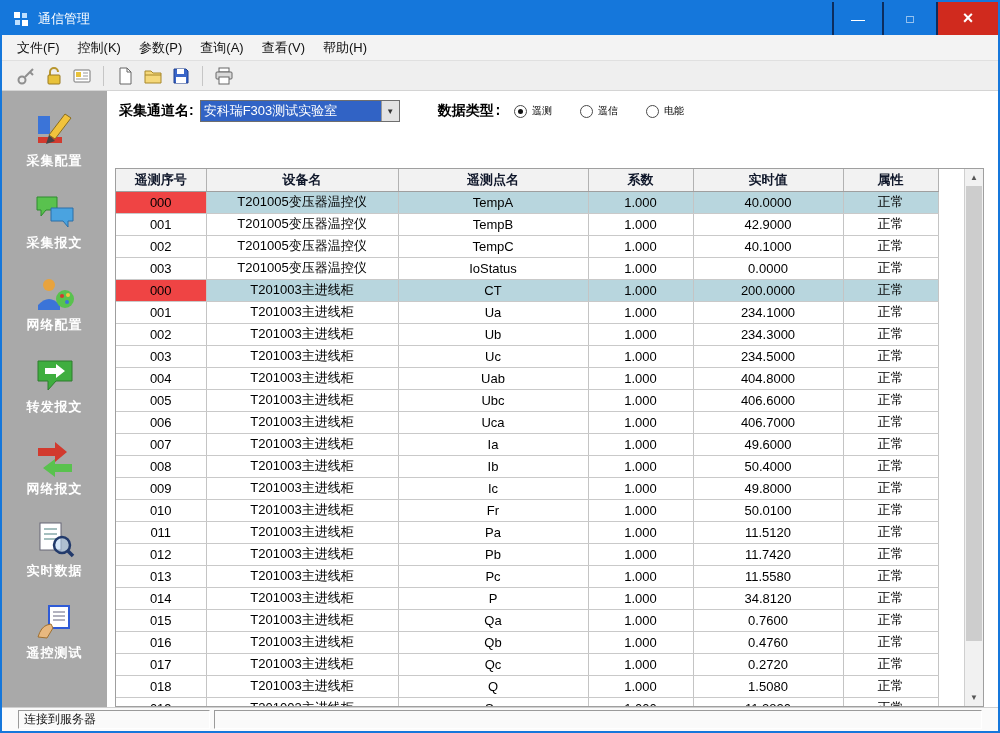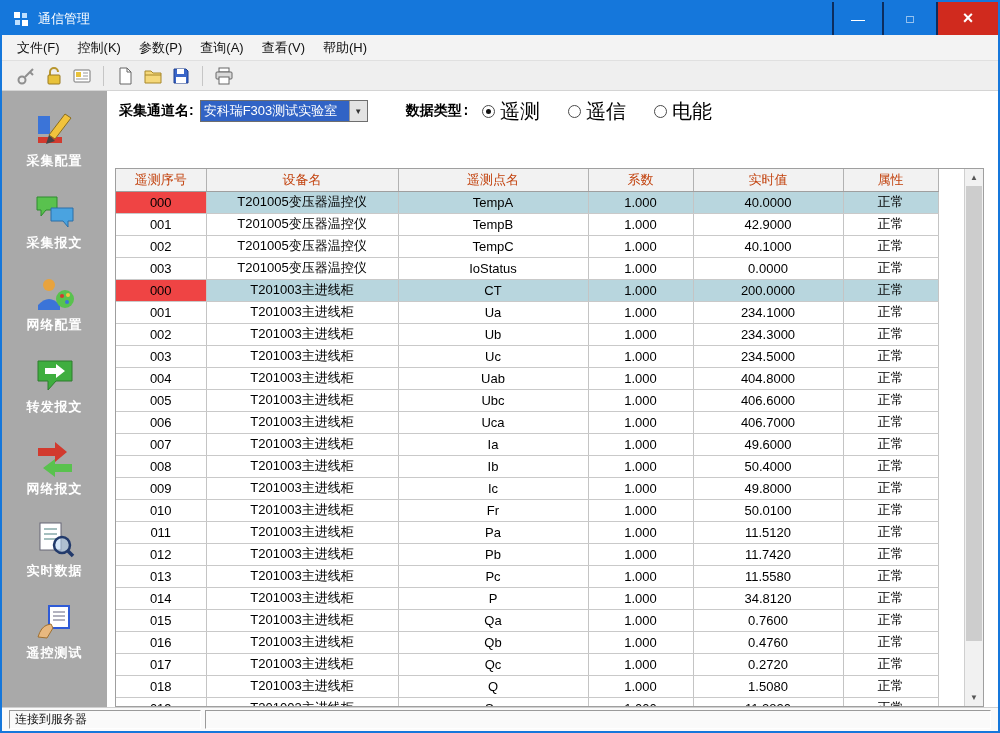--- a/index.html
+++ b/index.html
@@ -31,51 +31,51 @@
   .sidebar{width:105px;background:#a9a9a9;flex:0 0 auto;display:flex;flex-direction:column;
            align-items:center;padding-top:20px;}
   .side-item{display:flex;flex-direction:column;align-items:center;margin-bottom:23px;cursor:default;}
   .side-icon{width:40px;height:38px;display:inline-flex;}
   .side-icon svg{width:100%;height:100%;}
   .side-label{color:#fff;font-size:13px;font-weight:bold;margin-top:3px;letter-spacing:1px;white-space:nowrap;}
   .main{flex:1;background:#fff;min-width:0;display:flex;flex-direction:column;gap:40px;}
   
   .controls{height:32px;display:flex;align-items:center;padding:8px 0 0 12px;flex:0 0 auto;}
   .ctl-label{font-size:14px;font-weight:bold;color:#000;white-space:nowrap;}
-  .combo{width:168px;height:22px;border:1px solid #6e6e6e;background:#fff;display:flex;margin-left:6px;}
+  .combo{width:200px;height:22px;border:1px solid #6e6e6e;background:#fff;display:flex;margin-left:6px;}
   .combo-text{flex:1;background:var(--c-sel,#3163c5);color:#fff;font-size:13px;line-height:20px;
               padding:0 3px;overflow:hidden;white-space:nowrap;}
   .combo-btn{width:18px;background:#e3e3e3;border-left:1px solid #9a9a9a;display:flex;
              align-items:center;justify-content:center;font-size:8px;color:#333;}
   .dtype{margin-left:38px;font-family:Liberation Mono, monospace;}
   .radios{display:flex;align-items:center;margin-left:12px;}
-  .radio-wrap{display:flex;align-items:center;margin-right:28px;font-size:20px;}
+  .radio-wrap{display:flex;align-items:center;margin-right:28px;font-size:10px;}
   .radio{width:13px;height:13px;border-radius:50%;border:1px solid #4a4a4a;background:#fff;
          display:inline-block;position:relative;margin-right:5px;flex:0 0 auto;}
   .radio.checked:after{content:"";position:absolute;left:3px;top:3px;right:3px;bottom:3px;
                        border-radius:50%;background:#111;}
   
   .grid{position:relative;margin:5px 14px 0 8px;border:1px solid #9f9f9f;height:577px;
         overflow:hidden;background:#fff;}
   table{border-collapse:collapse;table-layout:fixed;width:822px;}
   th{height:22px;background:#f2f2f2;border-right:1px solid #b2b2b2;border-bottom:1px solid #9f9f9f;
-     font-size:13px;font-weight:normal;color:#c2410c;padding:0;}
+     font-size:13px;font-weight:bold;color:#0f172a;padding:0;}
   td{height:22px;border-right:1px solid #c4c4c4;border-bottom:1px solid #c9c9c9;font-size:13px;
      color:#000;text-align:center;padding:0 2px;white-space:nowrap;overflow:hidden;}
   tr.hl td{background:var(--c-hl,#b8d6de);}
   tr.hl td:first-child{background:#ef4444;}
   .vscroll{position:absolute;top:0;right:0;bottom:0;width:19px;background:#f1f1f1;
            border-left:1px solid #cfcfcf;}
   .vs-arrow{position:absolute;left:0;width:18px;height:17px;display:flex;align-items:center;
             justify-content:center;font-size:8px;color:#555;background:#f1f1f1;}
   .vs-up{top:0;} .vs-down{bottom:0;}
   .vs-thumb{position:absolute;left:1px;top:17px;width:16px;height:455px;background:#cdcdcd;}
   
   .statusbar{height:24px;background:#fafafa;border-top:1px solid #d0d0d0;display:flex;
-             align-items:stretch;padding:2px 7px;flex:0 0 auto;}
+             align-items:stretch;padding:2px 16px;flex:0 0 auto;}
   .sb-panel{border:1px solid;border-color:#9a9a9a #fff #fff #9a9a9a;font-size:12px;display:flex;
             align-items:center;padding:0 5px;background:#fafafa;color:#111;}
   .sb-left{width:192px;flex:0 0 auto;}
   .sb-right{flex:1;margin-left:4px;}
 </style>
 </head>
 <body>
 
 <div class="window">
 

